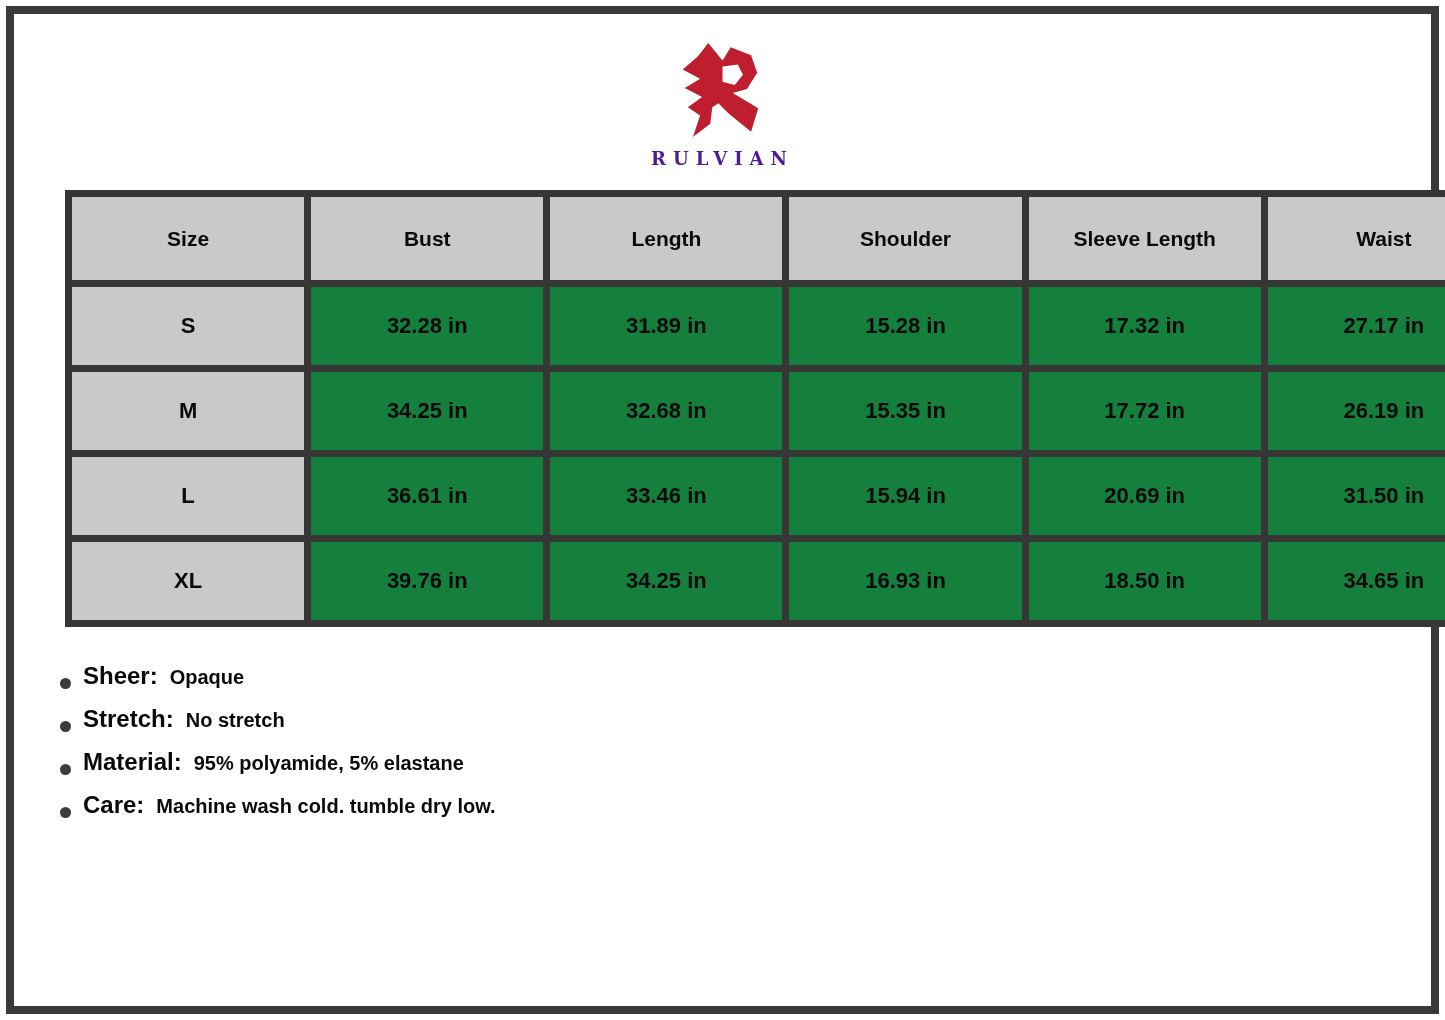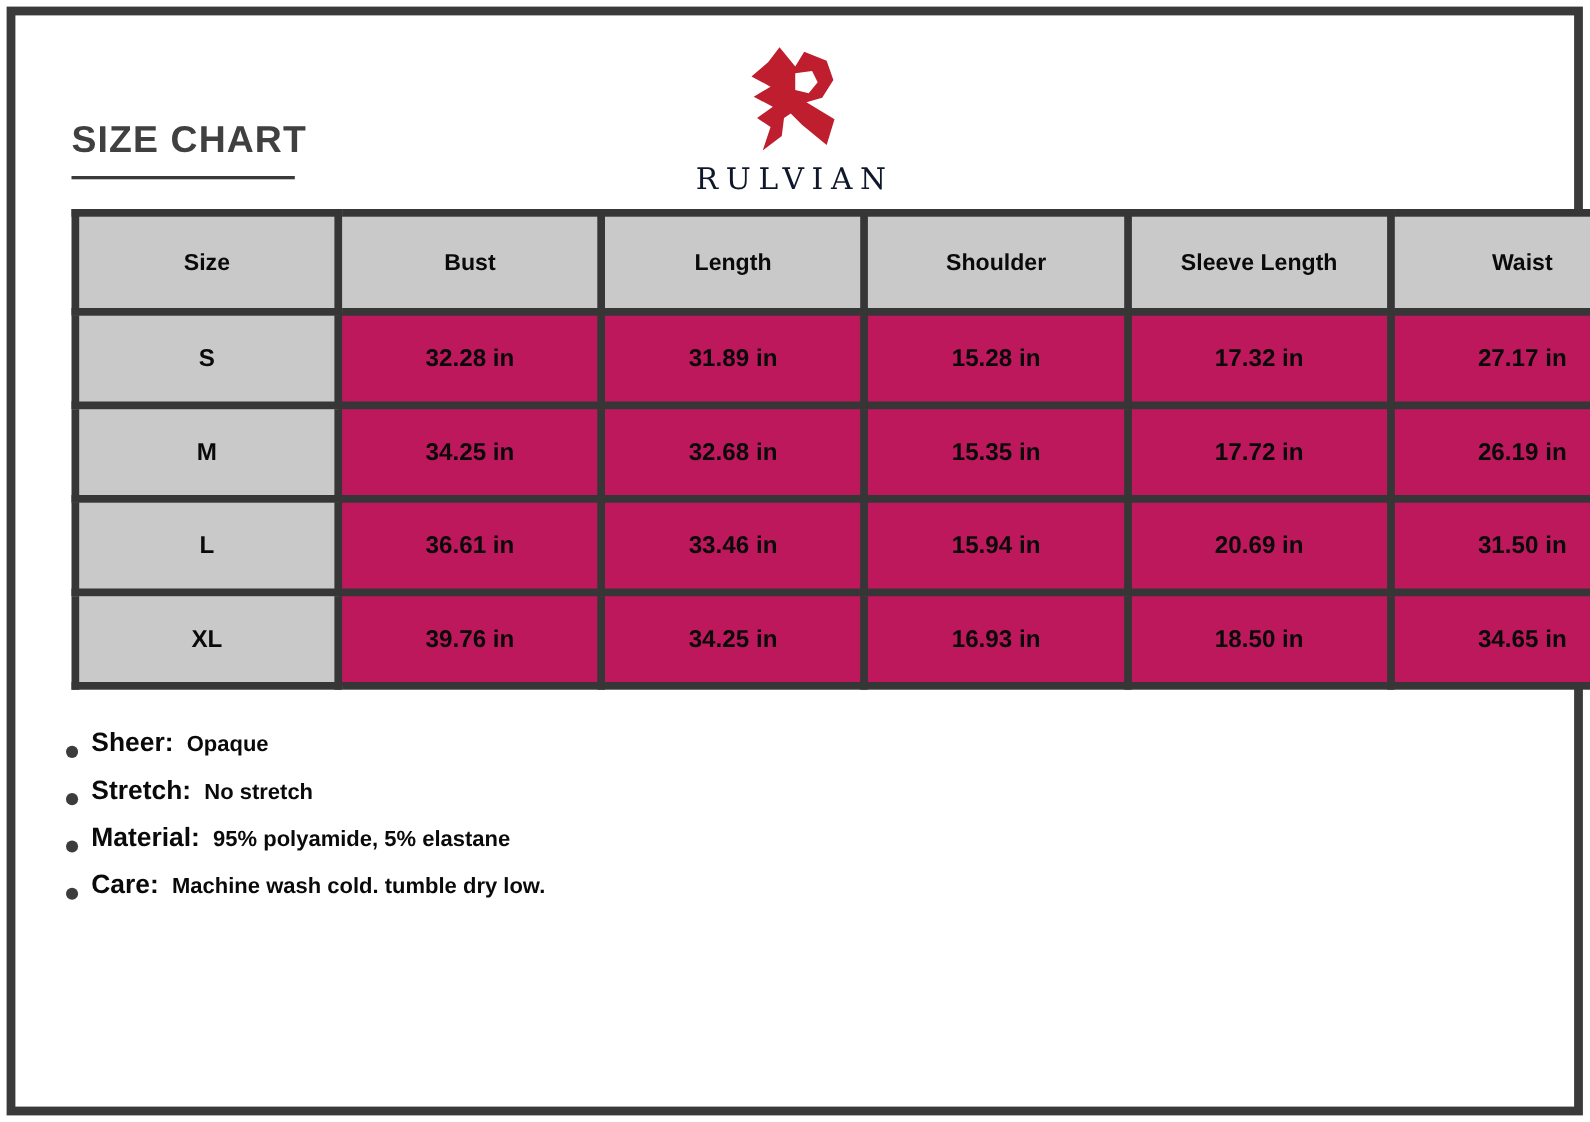--- a/index.html
+++ b/index.html
@@ -31,24 +31,24 @@
     width: 203px; height: 3px;
     background: #3a3a3a;
   }
 
   
   .brand { position: absolute; left: 50%; top: 26px; transform: translateX(-50%); text-align: center; }
   .brand-mark { width: 106px; height: 102px; display: block; margin: 0 auto; }
   .brand-name {
     margin-top: 6px;
     font-family: "DejaVu Serif", serif;
-    font-weight: normal;
-    font-size: 27px;
+    font-weight: bold;
+    font-size: 18px;
     letter-spacing: 7px;
-    color: #0f172a;
+    color: #4c1d95;
     white-space: nowrap;
   }
 
   
   .size-table {
     position: absolute;
     left: 28px; top: 176px;
     width: 1442px;
     border-collapse: collapse;
     table-layout: fixed;
@@ -62,21 +62,21 @@
   }
   .size-table th {
     height: 90px;
     background: #c9c9c9;
     font-size: 21px;
     font-weight: bold;
     color: #0a0a0a;
   }
   .size-table td {
     height: 85px;
-    background: #be185d;
+    background: #15803d;
     font-size: 22px;
     font-weight: bold;
     color: #0a0a0a;
   }
   .size-table td.size-col {
     background: #c9c9c9;
   }
 
   
   .details { position: absolute; left: 46px; top: 648px; }
@@ -106,24 +106,20 @@
     color: #0a0a0a;
     white-space: nowrap;
   }
 </style>
 </head>
 <body>
 
 <div class="frame">
   <div class="inner">
 
-    <div class="title-block">
-      <div class="page-title">SIZE CHART</div>
-      <div class="title-underline"></div>
-    </div>
 
     <div class="brand">
       <svg class="brand-mark" viewBox="0 0 100 100" xmlns="http://www.w3.org/2000/svg">
         <path fill="#be1e2e" fill-rule="evenodd" d="M36 3 L50 20 L58 7 L78 15 L84 32 L74 48 L60 52 L85 67 L78 90 L56 72 L46 62 L40 66 L38 82 L21 95 L28 74 L16 66 L30 56 L13 47 L28 38 L11 29 L26 16 Z
              M50 26 L65 24 L70 34 L62 44 L50 41 Z"></path>
       </svg>
       <div class="brand-name">RULVIAN</div>
     </div>
 
     <table class="size-table">

